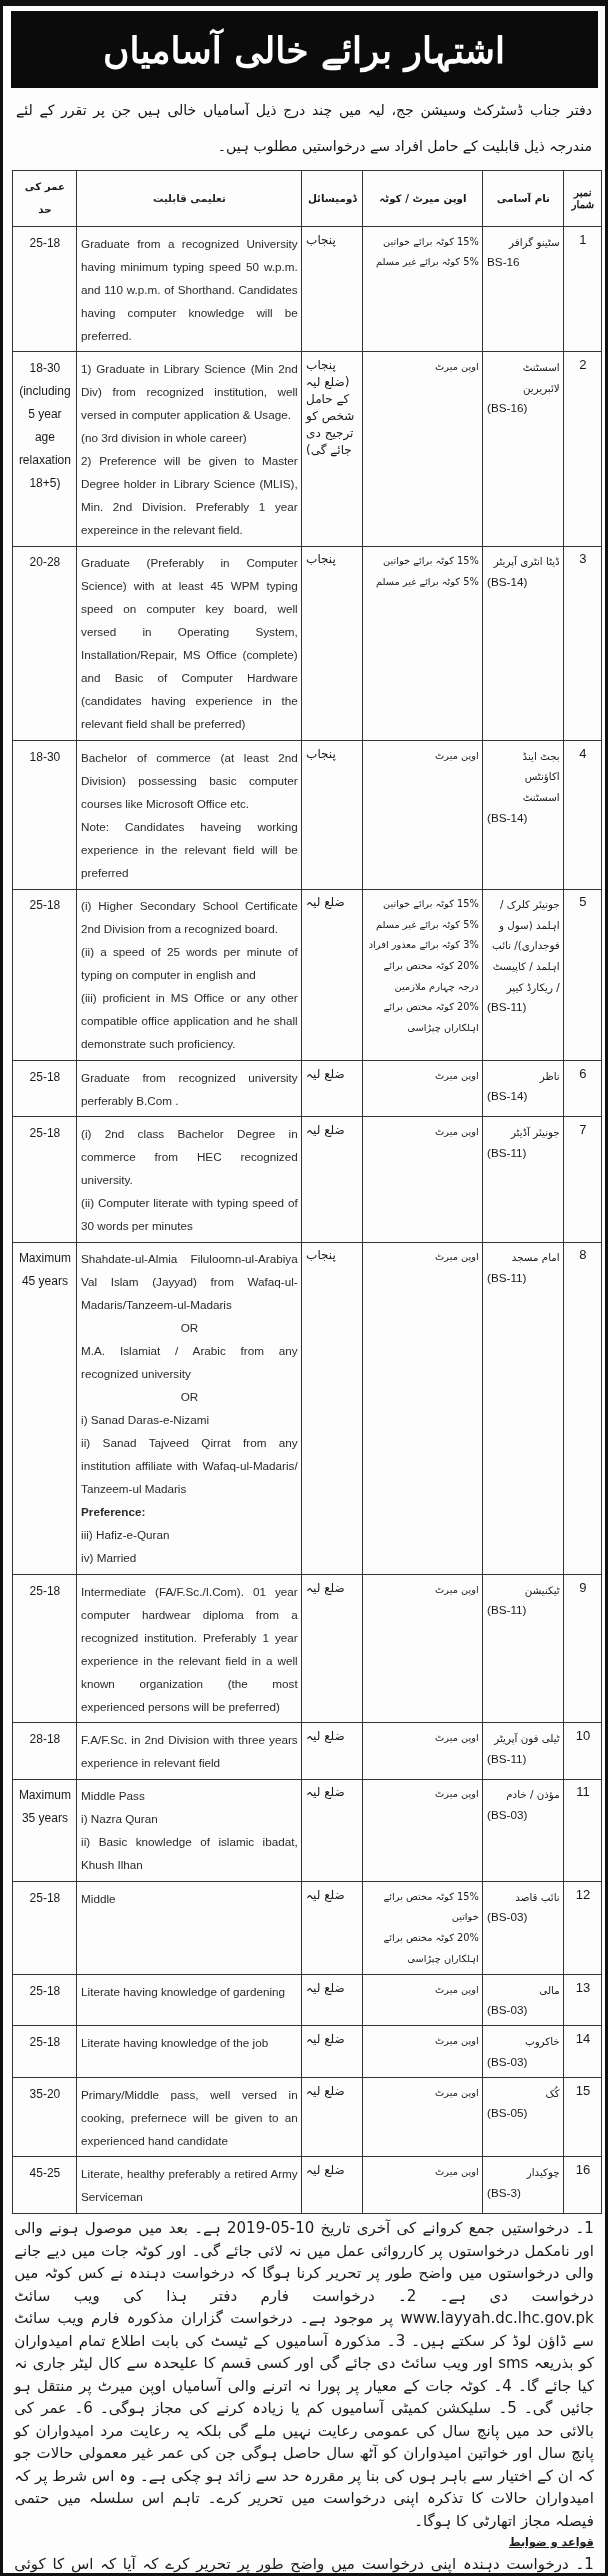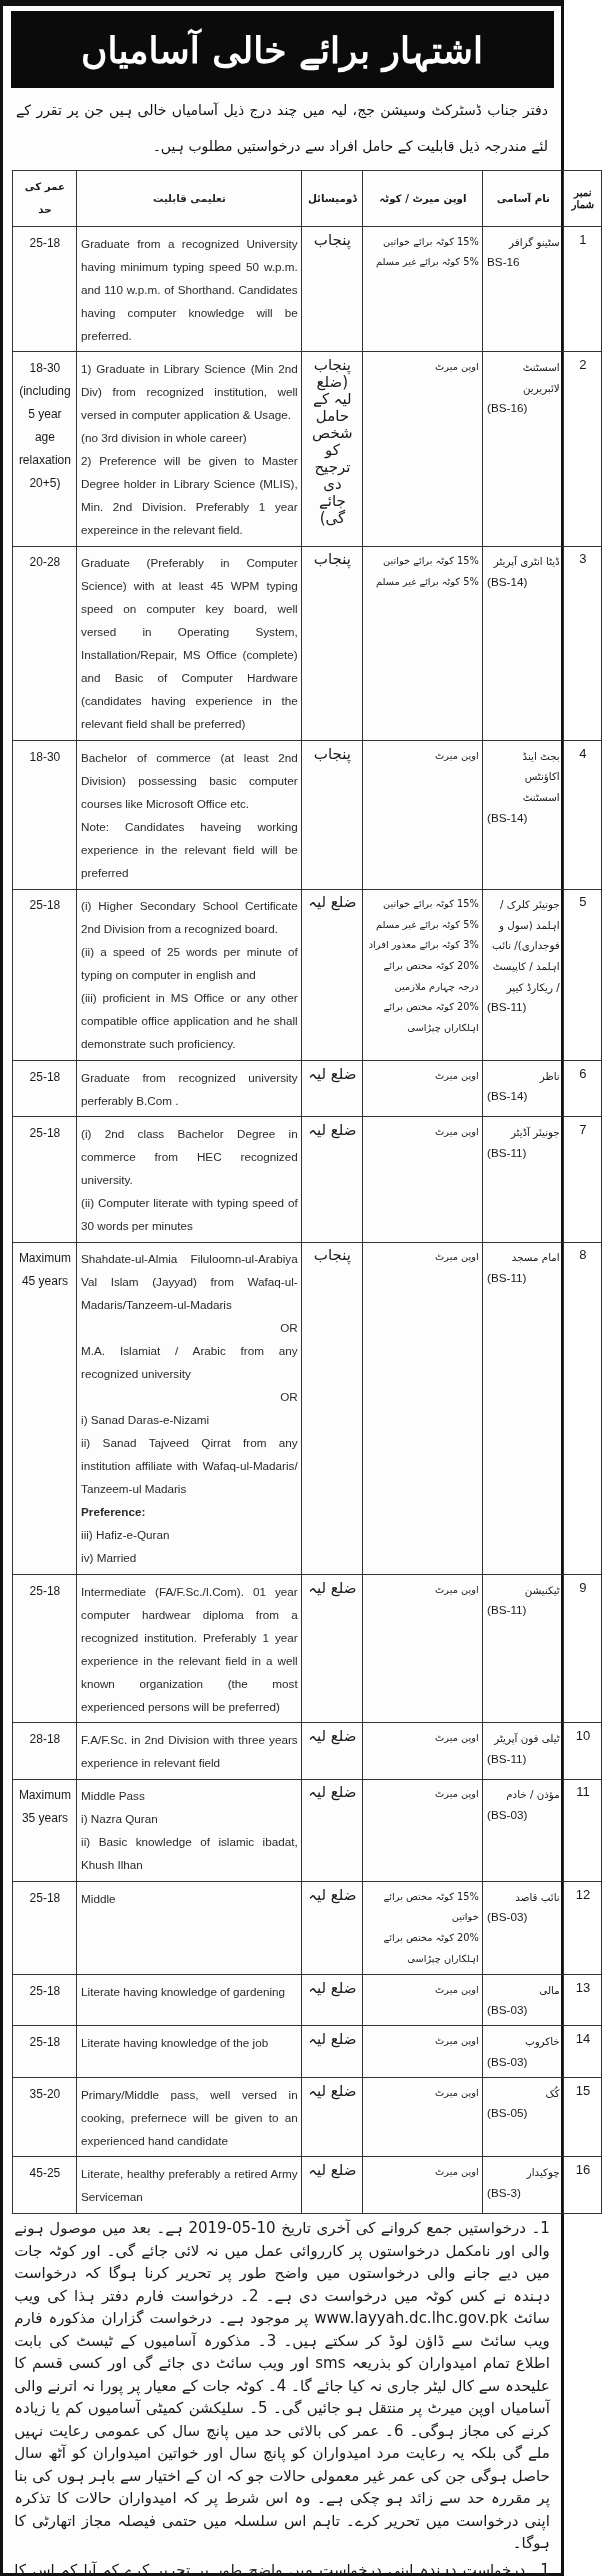--- a/index.html
+++ b/index.html
@@ -1,19 +1,19 @@
 <!DOCTYPE html>
 <html style="font-size:15px"><head>
 <meta charset="utf-8">
 <style>
   * { box-sizing: border-box; margin: 0; padding: 0; }
   html, body { width: 608px; background: #ffffff; }
   body { font-family: "DejaVu Sans", sans-serif; color: #1a1a1a; }
   .page {
-    position: relative; width: 564px; height: 2576px;
+    position: relative; width: 608px; height: 2576px;
     border: 3.7px solid #111; border-top-width: 2.8px; background: #fdfdfd;
     padding: 0 7.5px;
   }
   .top-rule { position: absolute; top: 0; left: 0; right: 0; height: 3.7px; background: #111; }
   .banner {
     margin-top: 9.4px; height: 77px; background: #0b0b0b; color: #fff;
     display: flex; align-items: center; justify-content: center;
     font-family: "DejaVu Serif", serif; font-size: 36px; font-weight: bold;
     direction: rtl;
   }
@@ -27,34 +27,34 @@
   }
   table.jobs th, table.jobs td {
     border: 1.4px solid #333; vertical-align: top; padding: 4.7px 3.7px;
   }
   table.jobs th {
     font-weight: bold; font-size: 10.3px; height: 26px; vertical-align: middle; text-align: center;
   }
   .c-sr { width: 38px; text-align: center; font-family: "Liberation Sans", sans-serif; font-size: 13px; }
   .c-post { width: 81px; text-align: right; font-size: 10.3px; line-height: 20.6px; }
   .c-quota { width: 120px; text-align: right; font-size: 9.8px; line-height: 20.6px; }
-  .c-dom { width: 61px; text-align: center; font-size: 15px; line-height: 17px; }
+  .c-dom { width: 61px; text-align: left; font-size: 12px; line-height: 17px; }
   .c-qual {
     width: 225px; direction: ltr; text-align: justify; font-family: "Liberation Sans", sans-serif;
     font-size: 11.7px; line-height: 23px; color: #2a2a2a;
   }
   .c-age {
     width: 64px; direction: ltr; text-align: center; font-family: "Liberation Sans", sans-serif;
     font-size: 12px; line-height: 23px;
   }
   .post-name { display: block; }
   .post-scale { display: block; direction: ltr; text-align: left; font-family: "Liberation Sans", sans-serif; font-size: 11.7px; }
   .quota-line { display: block; }
   .qual-line { display: block; }
-  .qual-line.center { text-align: right; }
+  .qual-line.center { text-align: center; }
   .qual-line.right { text-align: left; }
   .qual-line.bold { font-weight: bold; }
   .notice {
     direction: rtl; text-align: center; font-size: 11.2px; line-height: 24px; margin-top: 9.4px; font-weight: bold;
   }
   .body-para {
     direction: rtl; text-align: justify; font-size: 15px; line-height: 22.5px; padding: 3.7px 3.7px 0 3.7px;
   }
   .rules-heading {
     direction: rtl; text-align: right; font-size: 11.2px; font-weight: bold; text-decoration: underline;
@@ -124,21 +124,21 @@
             <span class="qual-line">1) Graduate in Library Science (Min 2nd Div) from recognized institution, well versed in computer application &amp; Usage.</span>
             <span class="qual-line right">(no 3rd division in whole career)</span>
             <span class="qual-line">2) Preference will be given to Master Degree holder in Library Science (MLIS), Min. 2nd Division. Preferably 1 year expereince in the relevant field.</span>
           </td>
           <td class="c-age">
             <span class="qual-line">18-30</span>
             <span class="qual-line">(including</span>
             <span class="qual-line">5 year</span>
             <span class="qual-line">age</span>
             <span class="qual-line">relaxation</span>
-            <span class="qual-line">20+5)</span>
+            <span class="qual-line">18+5)</span>
           </td>
         </tr>
         <tr>
           <td class="c-sr">3</td>
           <td class="c-post">
             <span class="post-name">ڈیٹا انٹری آپریٹر</span>
             <span class="post-scale">(BS-14)</span>
           </td>
           <td class="c-quota">
             <span class="quota-line">15% کوٹہ برائے خواتین</span>
@@ -421,16 +421,17 @@
           <td class="c-age">
             <span class="qual-line">45-25</span>
           </td>
         </tr>
       </tbody>
   </table>
 
 
   <p class="body-para">1۔ درخواستیں جمع کروانے کی آخری تاریخ 10-05-2019 ہے۔ بعد میں موصول ہونے والی اور نامکمل درخواستوں پر کارروائی عمل میں نہ لائی جائے گی۔ اور کوٹہ جات میں دیے جانے والی درخواستوں میں واضح طور پر تحریر کرنا ہوگا کہ درخواست دہندہ نے کس کوٹہ میں درخواست دی ہے۔ 2۔ درخواست فارم دفتر ہذا کی ویب سائٹ www.layyah.dc.lhc.gov.pk پر موجود ہے۔ درخواست گزاران مذکورہ فارم ویب سائٹ سے ڈاؤن لوڈ کر سکتے ہیں۔ 3۔ مذکورہ آسامیوں کے ٹیسٹ کی بابت اطلاع تمام امیدواران کو بذریعہ sms اور ویب سائٹ دی جائے گی اور کسی قسم کا علیحدہ سے کال لیٹر جاری نہ کیا جائے گا۔ 4۔ کوٹہ جات کے معیار پر پورا نہ اترنے والی آسامیاں اوپن میرٹ پر منتقل ہو جائیں گی۔ 5۔ سلیکشن کمیٹی آسامیوں کم یا زیادہ کرنے کی مجاز ہوگی۔ 6۔ عمر کی بالائی حد میں پانچ سال کی عمومی رعایت نہیں ملے گی بلکہ یہ رعایت مرد امیدواران کو پانچ سال اور خواتین امیدواران کو آٹھ سال حاصل ہوگی جن کی عمر غیر معمولی حالات جو کہ ان کے اختیار سے باہر ہوں کی بنا پر مقررہ حد سے زائد ہو چکی ہے۔ وہ اس شرط پر کہ امیدواران حالات کا تذکرہ اپنی درخواست میں تحریر کرے۔ تاہم اس سلسلہ میں حتمی فیصلہ مجاز اتھارٹی کا ہوگا۔</p>
 
+  <p class="rules-heading">قواعد و ضوابط</p>
   <p class="body-para">1۔ درخواست دہندہ اپنی درخواست میں واضح طور پر تحریر کرے کہ آیا کہ اس کا کوئی رشتہ دار سول وسیشن کورٹ لیہ میں ملازم ہے یا نہیں۔ اگر کسی امیدوار کا کوئی رشتہ دار اس سے قبل سول وسیشن کورٹ میں ملازم ہو تو درخواست دہندہ اس ضمن میں بیان حلفی جس میں رشتہ دار کا نام اور عہدہ تحریر ہو بھی درخواست کے ہمراہ لف کرے۔ 2۔ سرکاری و نیم سرکاری اداروں / محکموں سے درخواستیں دینے کے خواہشمند حضرات اپنے اداروں کے توسط سے ارسال کریں یا NOC لف کریں۔ 3۔ درخواست دہندگان درخواست کے ہمراہ ایک عدد حالیہ تصویر، تعلیمی اسناد، شناختی کارڈ و ڈومیسائل کی مصدقہ نقول لف کریں۔ انٹرویو کے دن اصل اسناد ہمراہ لائیں۔ مطلوبہ تعلیمی معیار پر پورا نہ اترنے والی اور نامکمل درخواستوں پر غور نہ کیا جائے گا۔ 4۔ ٹیسٹ یا انٹرویو پر آنے والے امیدواران کو کسی قسم کا TA/DA نہ دیا جائے گا اور نہ ہی علیحدہ سے لیٹرز ارسال کیا جائے گا۔ 5۔ مجاز اتھارٹی کو میرٹ کی بنیاد پر شارٹ لسٹنگ کا اختیار ہوگا۔ تمام بھرتی گورنمنٹ آف پنجاب کی ریکروٹمنٹ پالیسی 2004 اور سول وسیشن کورٹ رولز 2005 اور عدالت عالیہ لاہور ہائی کورٹ لاہور کی پالیسی کی روشنی میں کی جائے گی۔ 6۔ ریکروٹمنٹ کمیٹی کو اختیار ہوگا کہ تمام یا جزوی نتائج کو رد کر دے۔ تمام امیدواران اپنا رابطہ نمبر ضرور تحریر کریں۔ تمام ضروری معلومات ضلع لیہ کی ویب سائٹ www.layyah.dc.lhc.gov.pk پر بھی موجود ہوں گی۔ 7۔ سادہ کاغذ پر دی گئی درخواست قابل قبول نہ ہوگی اور خارج تصور ہوگی۔ 8۔ امیدوار کی بالائی عمر کی حد مورخہ 10-05-2019 کو مطابق اہلیت (عمر) کے مطابق تصور کی جائے گی۔ 8۔ ٹیسٹ و انٹرویو کی بابت تمام معلومات دفتر ہذا کی ویب سائٹ پر مہیا کر دی جائیں گی۔</p>
 
 </div>
 
 
 </body></html>

